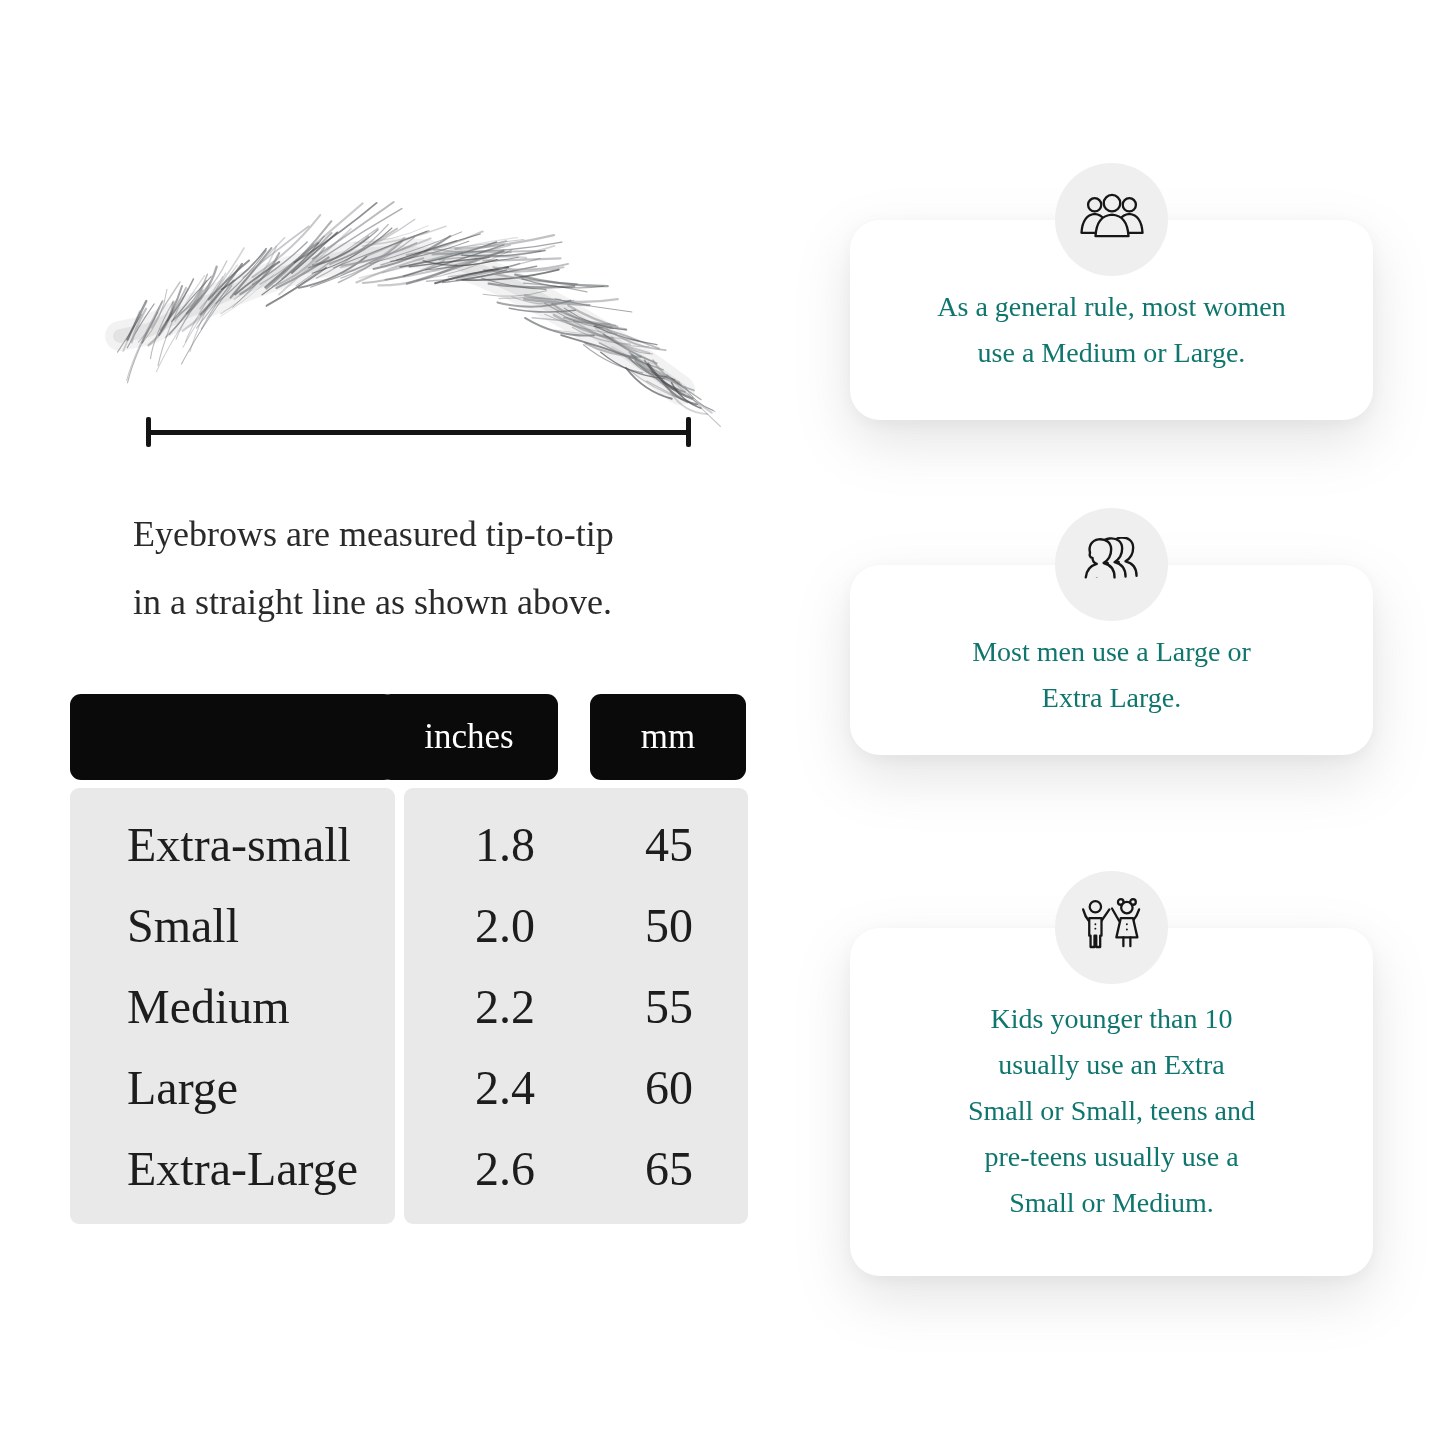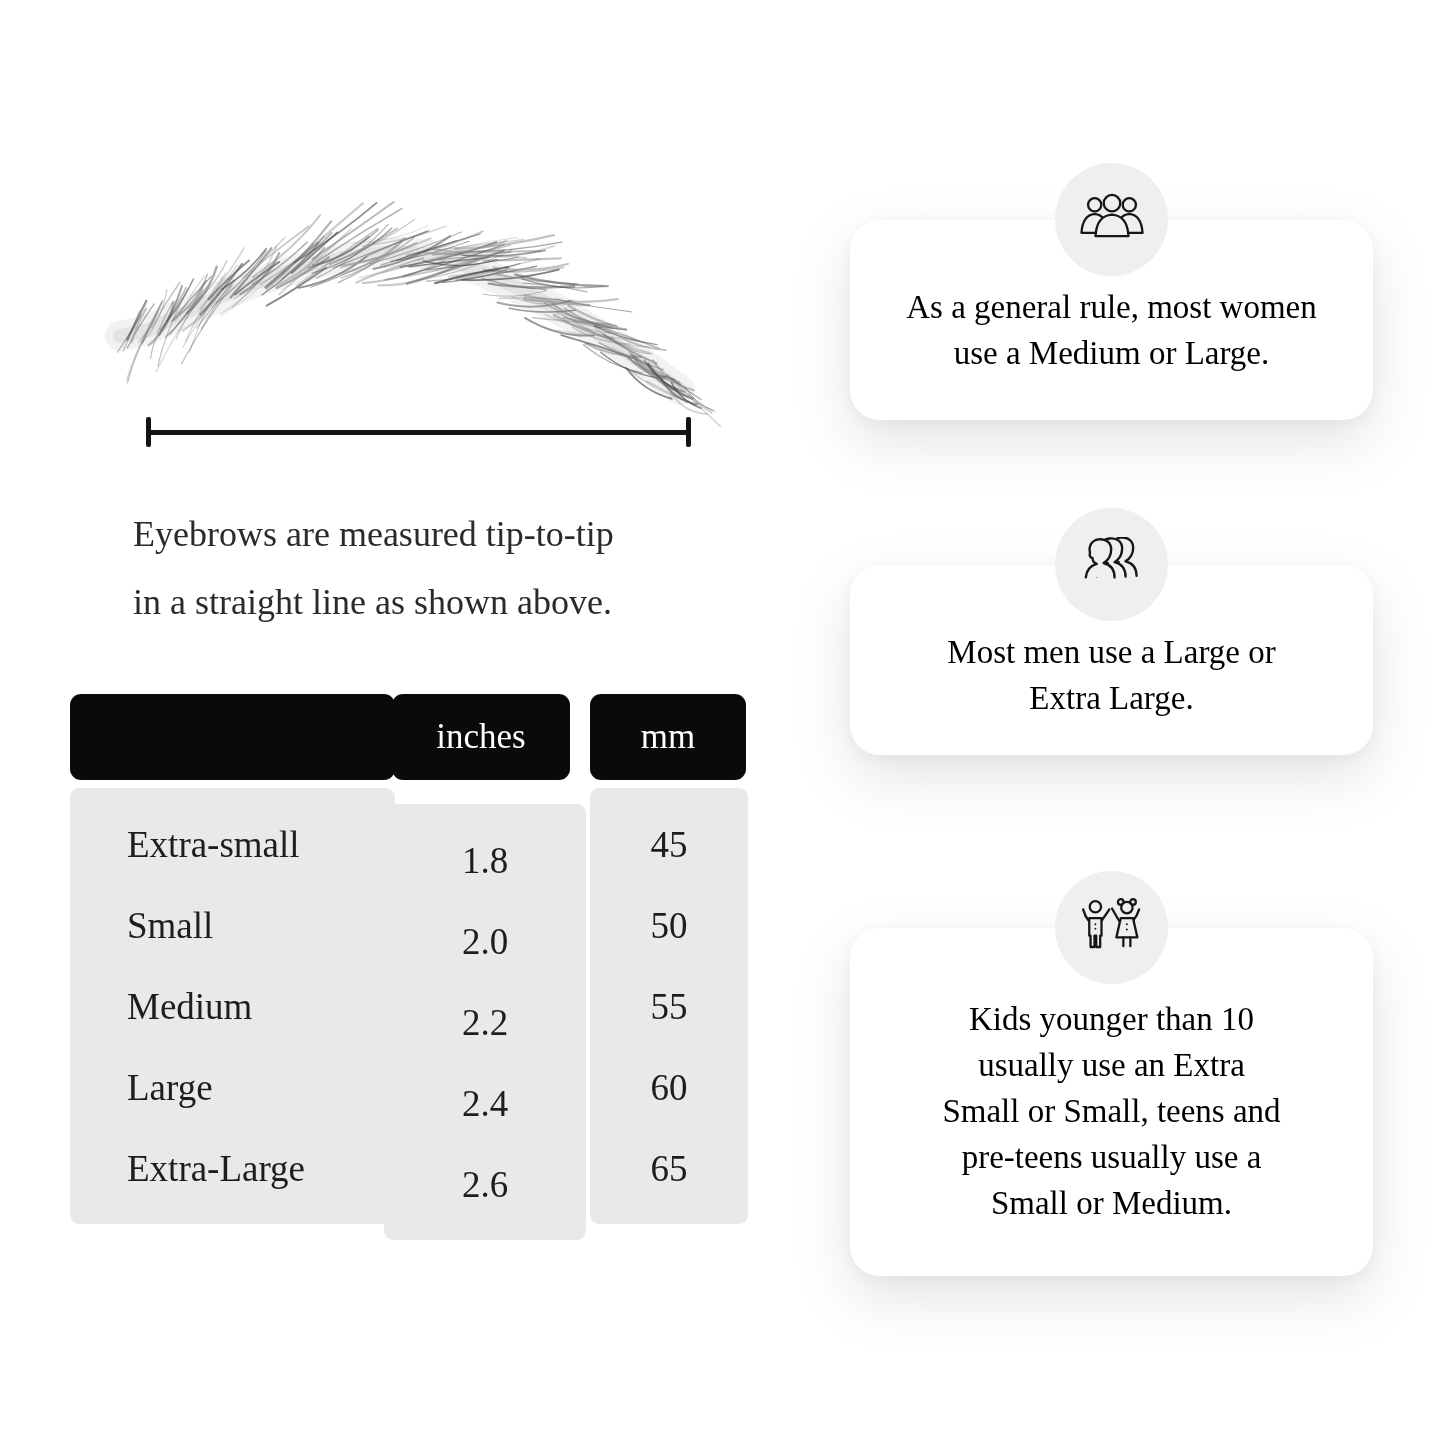--- a/index.html
+++ b/index.html
@@ -25,52 +25,52 @@
     white-space:pre-line;
   }
   
   .th{
     position:absolute;top:694px;height:86px;
     background:#0a0a0a;border-radius:11px;
     color:#ffffff;font-size:35px;
     display:flex;align-items:center;justify-content:center;
   }
   .th.c1{left:70px;width:325px;}
-  .th.c2{left:392px;width:178px;font-family:Liberation Serif, serif;}
+  .th.c2{left:380px;width:178px;font-family:Liberation Serif, serif;}
   .th.c3{left:590px;width:156px;}
   .tcol{
     position:absolute;top:788px;height:436px;
     background:#e9e9e9;border-radius:9px;
     display:flex;flex-direction:column;
     padding-top:16px;box-sizing:border-box;
-    font-size:37px;color:#1d1d1d;
+    font-size:48px;color:#1d1d1d;
   }
   .tcol.c1{left:70px;width:325px;}
-  .tcol.c2{left:384px;width:202px;margin-top:16px;}
+  .tcol.c2{left:404px;width:202px;}
   .tcol.c3{left:590px;width:158px;align-items:center;}
   .tcell{height:81px;display:flex;align-items:center;justify-content:center;}
   .tcol.c1 .tcell{justify-content:flex-start;padding-left:57px;}
   
   .card{
     position:absolute;left:850px;width:523px;
     background:#ffffff;border-radius:30px;
     box-shadow:0 22px 55px rgba(120,120,120,0.20), 0 4px 16px rgba(0,0,0,0.04);
     display:flex;justify-content:center;
     box-sizing:border-box;
   }
   .card.k1{top:220px;height:200px;padding-top:64px;}
   .card.k2{top:565px;height:190px;padding-top:64px;}
   .card.k3{top:928px;height:348px;padding-top:68px;}
   .icon-circle{
     position:absolute;left:205px;top:-57px;width:113px;height:113px;
     background:#f0efef;border-radius:50%;
     display:flex;align-items:center;justify-content:center;
   }
   .card-text{
-    font-size:33px;line-height:46px;color:#000000;
+    font-size:28px;line-height:46px;color:#0f766e;
     text-align:center;white-space:pre-line;
   }
 </style>
 </head>
 <body>
 
 <div class="canvas">
 
   <div class="brow-wrap">
     <svg width="590" height="170" viewBox="0 0 590 170">

